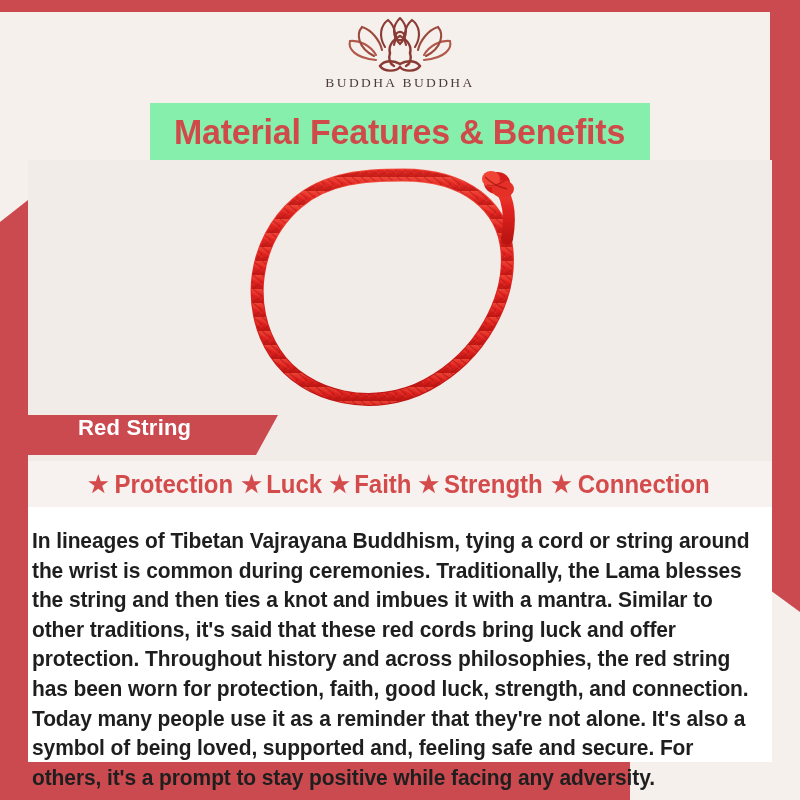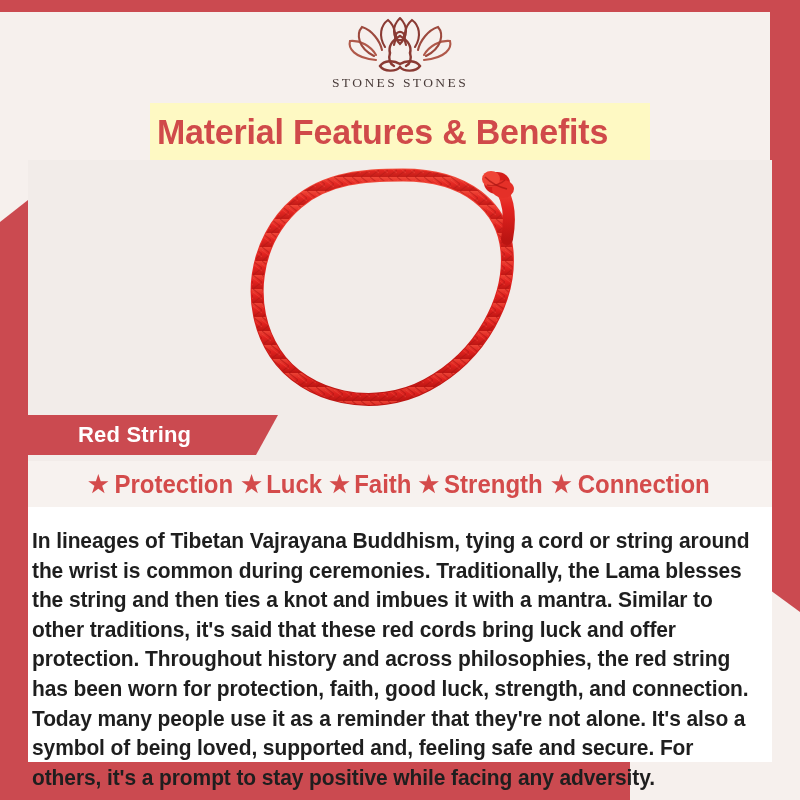--- a/index.html
+++ b/index.html
@@ -54,22 +54,22 @@
     font-family:"Liberation Serif", serif;
     font-size:13.5px;
     letter-spacing:2.4px;
     color:#4a3c3a;
     font-weight:400;
   }
 
   
   #title-box{
     position:absolute;left:150px;top:103px;width:500px;height:57px;
-    background:#fef9c3;
-    display:flex;align-items:center;justify-content:flex-start;
+    background:#86efac;
+    display:flex;align-items:center;justify-content:center;
   }
   #page-title{
     font-family:"Liberation Sans Narrow","Liberation Sans",sans-serif;
     font-size:35px;
     font-weight:bold;
     color:#d04a4a;
     letter-spacing:-0.2px;
     white-space:nowrap;
     transform:scaleX(0.97);
   }
@@ -84,21 +84,21 @@
 
   
   #banner-row{
     position:absolute;left:28px;top:415px;width:744px;height:46px;
     background:#f2ece9;
   }
   #banner{
     position:absolute;left:0;top:0;width:250px;height:40px;
     background:#cb4a50;
     clip-path:polygon(0 0,100% 0,calc(100% - 22px) 100%,0 100%);
-    display:flex;align-items:center;
+    display:flex;align-items:flex-start;
   }
   #banner-label{
     color:#ffffff;
     font-family:"Liberation Sans Narrow","Liberation Sans",sans-serif;
     font-size:22px;font-weight:bold;
     margin-left:50px;
     letter-spacing:0.2px;
   }
 
   
@@ -174,21 +174,21 @@
         <path d="M60 22 C68 26 72 33 70 39" stroke="#8a3a33" stroke-width="2.4"></path>
 
         <path d="M50 39 C48 45 50 50 54 52" stroke="#8a3a33" stroke-width="2.4"></path>
         <path d="M70 39 C72 45 70 50 66 52" stroke="#8a3a33" stroke-width="2.4"></path>
 
         <path d="M40 52 C44 58 56 58 60 53 C64 58 76 58 80 52 C76 46 66 46 60 50 C54 46 44 46 40 52 Z" stroke="#8a3a33" stroke-width="2.4"></path>
       </g>
 
       <circle cx="60" cy="22" r="4.2" fill="none" stroke="#8a3a33" stroke-width="2.2"></circle>
     </svg>
-    <div id="brand-name">STONES STONES</div>
+    <div id="brand-name">BUDDHA BUDDHA</div>
   </div>
 
   <div id="title-box">
     <div id="page-title">Material Features &amp; Benefits</div>
   </div>
 
   <div id="hero-area">
     <svg id="bracelet-figure" width="330" height="250" viewBox="0 0 330 250">
       <defs>
         <linearGradient id="cordGrad" x1="0" y1="0" x2="0" y2="1">

